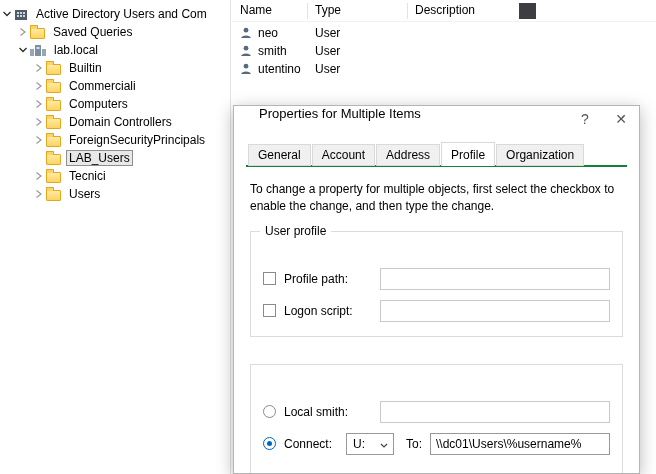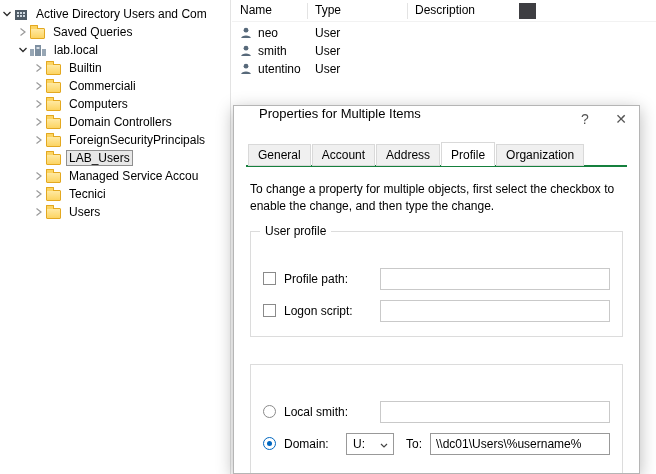--- a/index.html
+++ b/index.html
@@ -209,33 +209,20 @@
     <div class="trow">
       <span class="ind"></span>
         <span class="ind"></span>
       <span class="chev"></span>
       <span class="ticon">
           <span class="folder"></span>
         </span>
       <span class="tlabel selected">LAB_Users</span>
     </div>
 
-    <div class="trow">
-      <span class="ind"></span>
-        <span class="ind"></span>
-      <span class="chev">
-        <svg width="8" height="10" viewBox="0 0 8 10">
-            <path d="M1.5 1.5 L6 5 L1.5 8.5" fill="none" stroke="#9a9a9a" stroke-width="1.2"></path>
-          </svg>
-      </span>
-      <span class="ticon">
-          <span class="folder"></span>
-        </span>
-      <span class="tlabel">Managed Service Accou</span>
-    </div>
 
     <div class="trow">
       <span class="ind"></span>
         <span class="ind"></span>
       <span class="chev">
         <svg width="8" height="10" viewBox="0 0 8 10">
             <path d="M1.5 1.5 L6 5 L1.5 8.5" fill="none" stroke="#9a9a9a" stroke-width="1.2"></path>
           </svg>
       </span>
       <span class="ticon">
@@ -343,21 +330,21 @@
       <div class="group home">
 
         <div class="frow">
           <span class="rb"></span>
           <span class="flabel">Local smith:</span>
           <input class="txt" value="" style="">
         </div>
 
         <div class="frow">
           <span class="rb selected"></span>
-          <span class="flabel-sm">Domain:</span>
+          <span class="flabel-sm">Connect:</span>
           <span class="dd">
             <span>U:</span>
             <span>
               <svg width="8" height="5" viewBox="0 0 8 5">
                   <path d="M1 1 L4 4 L7 1" fill="none" stroke="#444" stroke-width="1.2"></path>
                 </svg>
             </span>
           </span>
           <span class="to-label">To:</span>
           <input class="txt enabled" value="\\dc01\Users\%username%" style="">

